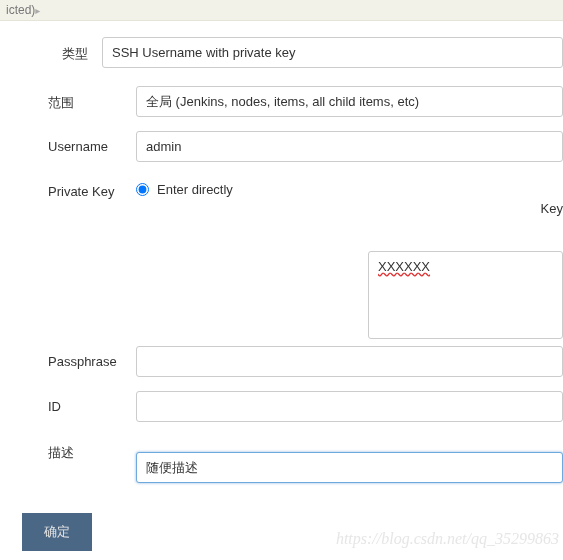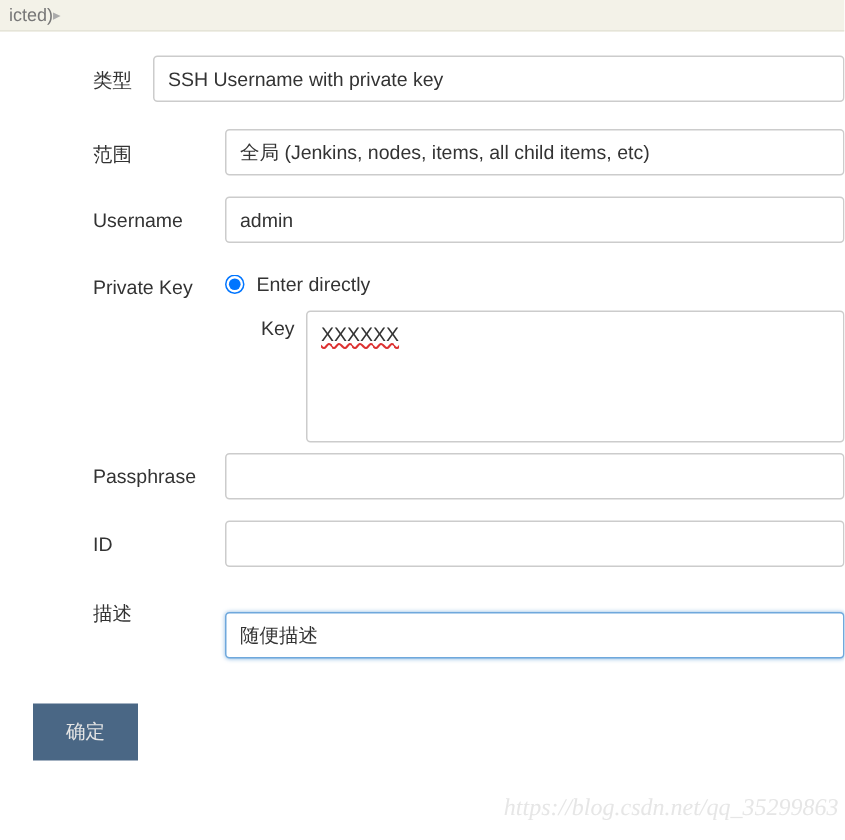--- a/index.html
+++ b/index.html
@@ -38,21 +38,21 @@
     .label {
       flex: 0 0 62px;
       text-align: left;
       padding-left: 22px;
       color: #333;
       font-size: 13px;
       padding-top: 8px;
       margin-left: 40px;
     }
     .indent {
-      padding-left: 62px;
+      padding-left: 48px;
     }
     .sub-row {
       display: flex;
       align-items: flex-start;
       margin-bottom: 14px;
     }
     .sub-label {
       flex: 0 0 88px;
       text-align: left;
       color: #333;
@@ -80,28 +80,28 @@
     select {
       appearance: none;
       background: #fff;
     }
     .select-wrap { position: relative; }
     .radio-row {
       display: flex;
       align-items: center;
       gap: 8px;
       padding-top: 6px;
-      margin-bottom: 10px;
     }
     .radio-row input[type="radio"] {
       width: 13px; height: 13px;
     }
     .key-row {
       display: flex;
-      align-items: flex-start;
+      align-items: flex-end;
+      flex-direction: column;
     }
     .key-label {
       flex: 0 0 54px;
       padding-left: 24px;
       padding-top: 4px;
       font-size: 13px;
     }
     textarea.key {
       height: 88px;
       resize: none;

